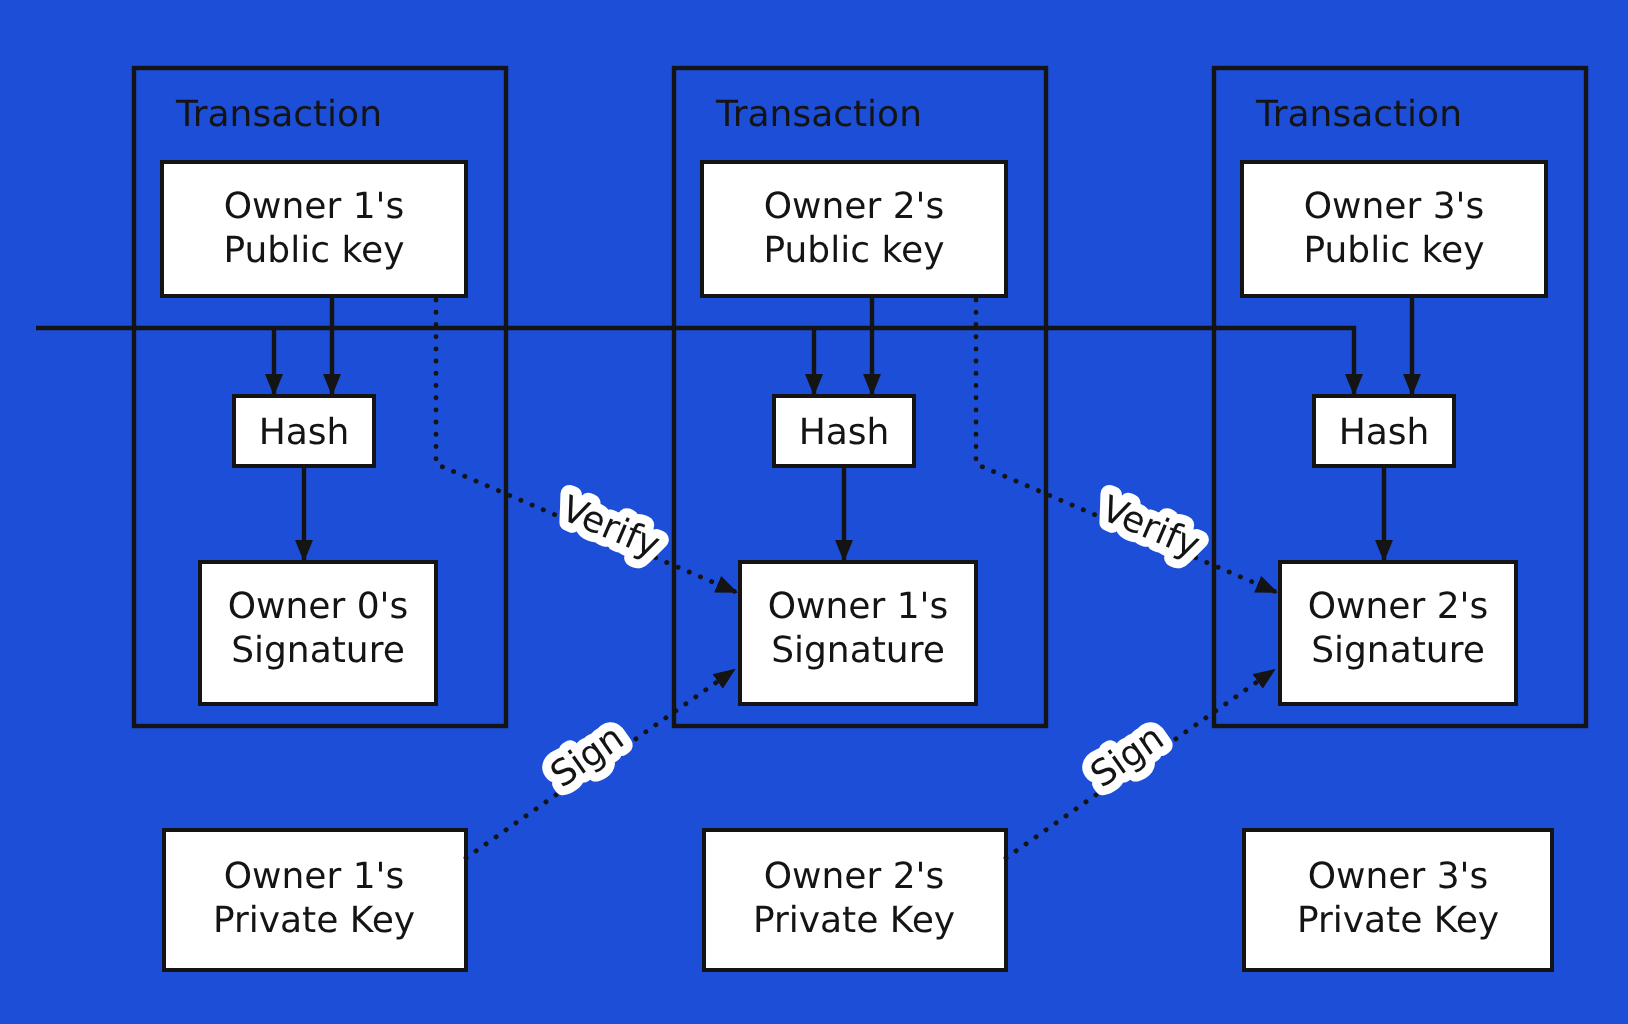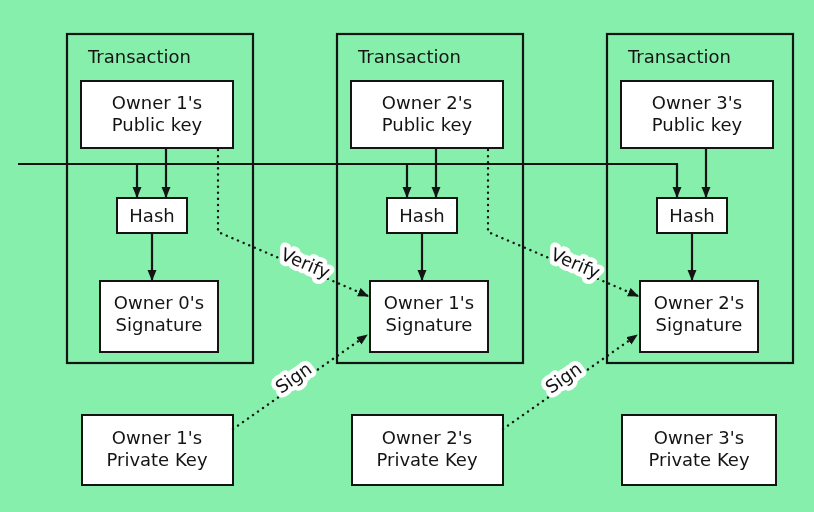--- a/index.html
+++ b/index.html
@@ -1,19 +1,19 @@
 <!DOCTYPE html>
 <html><head>
 <meta charset="utf-8">
 <style>
   html,body{margin:0;padding:0;background:#ffffff;}
   .stage{
     position:relative;
     width:814px;height:512px;
-    background:#86efac;
+    background:#1d4ed8;
     font-family:"DejaVu Sans", sans-serif;
     overflow:hidden;
   }
   svg{display:block;}
   .box{fill:#ffffff;stroke:#141414;stroke-width:2px;}
   .txbox{fill:none;stroke:#141414;stroke-width:2.2px;}
   .solidline{fill:none;stroke:#141414;stroke-width:2.2px;}
   .dotline{fill:none;stroke:#141414;stroke-width:2.4px;
            stroke-dasharray:0.1 6;stroke-linecap:round;}
   .boxtext{fill:#141414;font-size:18px;text-anchor:middle;}

